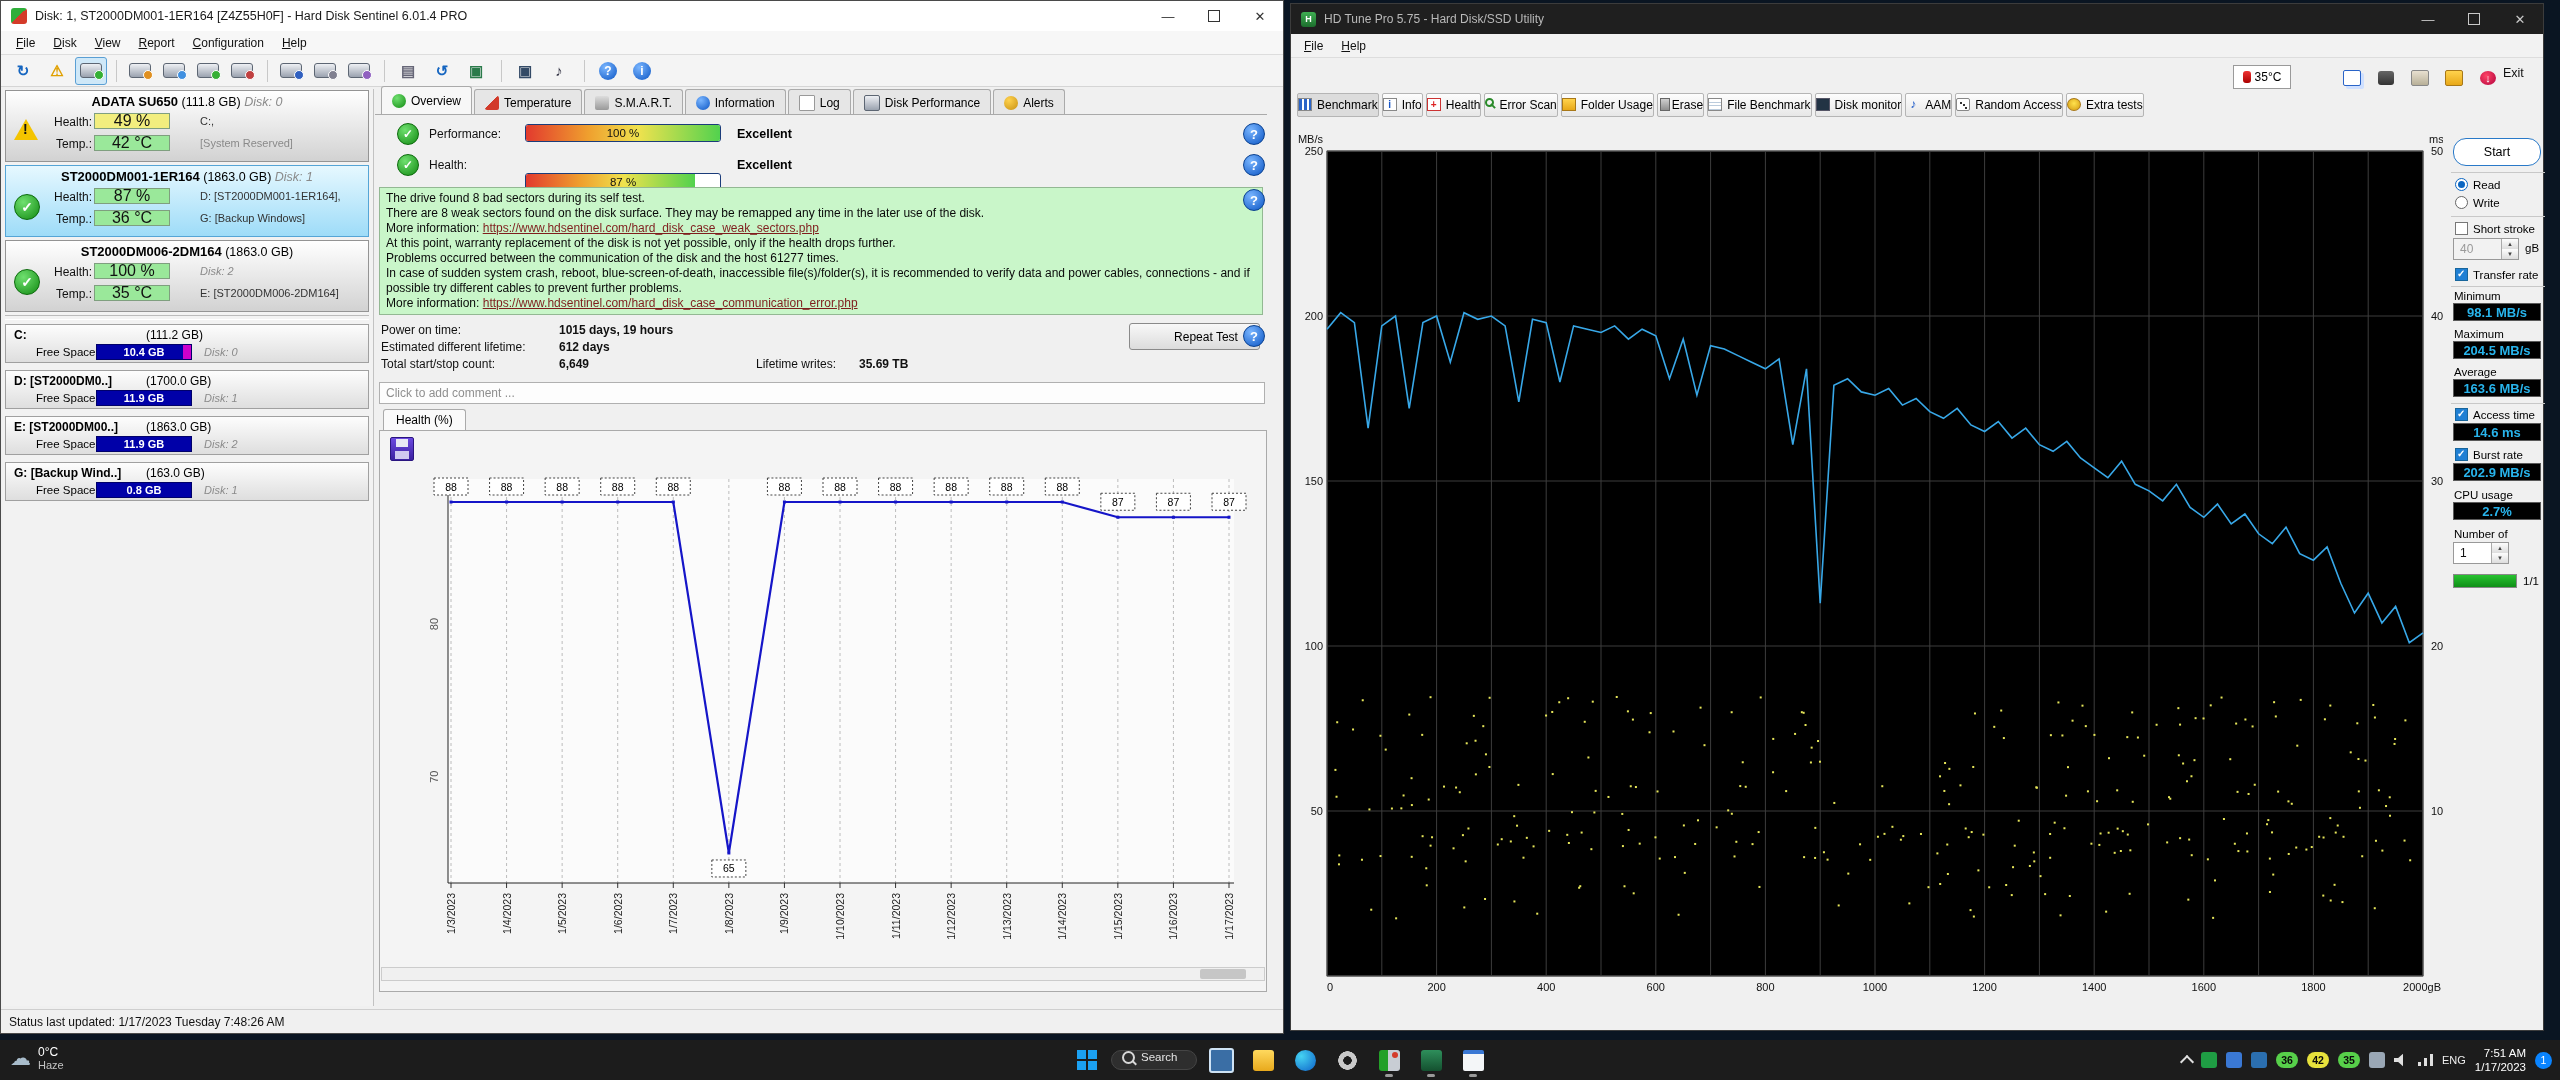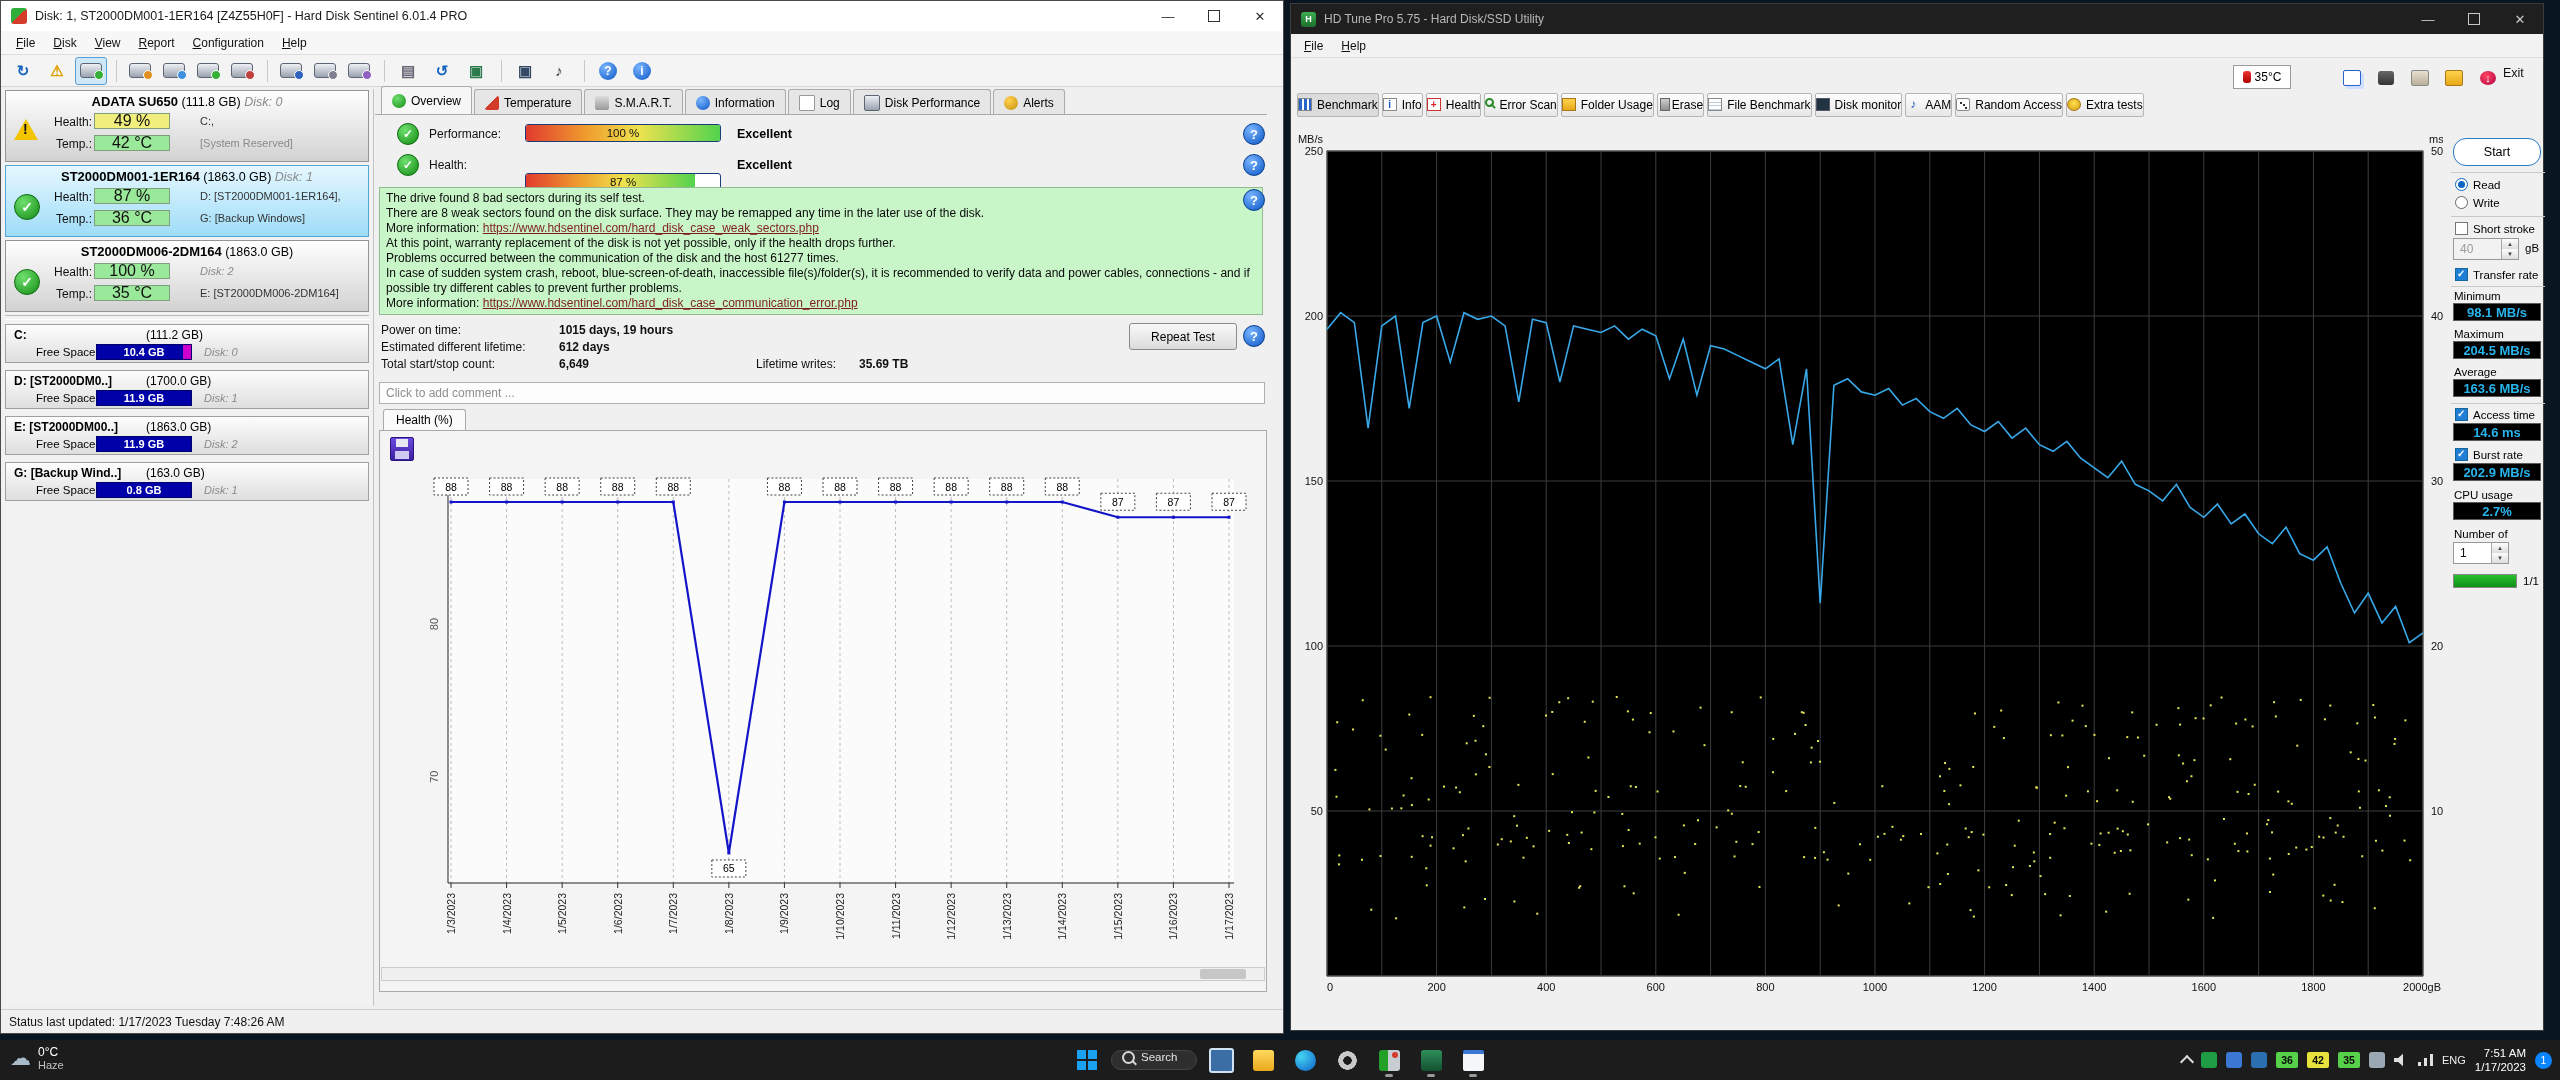--- a/index.html
+++ b/index.html
@@ -167,21 +167,21 @@
   .app-file-explorer{background:linear-gradient(#ffd95e,#e8a91c);border-radius:3px;}
   .app-edge{background:radial-gradient(circle at 30% 30%,#45d3f2,#0d62c9);border-radius:50%;}
   .app-settings{background:radial-gradient(circle at 50% 50%,#1c1c1c 4px,#c9c9c9 4.5px 9px,transparent 9.5px);}
   .app-hd-sentinel{background:linear-gradient(90deg,#23a028 0 45%,#c8cdd4 45% 100%);border-radius:3px;position:relative;}
   .app-hd-sentinel::after{content:'';position:absolute;right:2px;top:2px;width:6px;height:6px;border-radius:50%;background:#d43b2a;}
   .app-hd-tune{background:linear-gradient(#2e8f5b,#14502f);border-radius:3px;}
   .app-notepad{background:#f4f6f8;border-radius:2px;border-top:4px solid #3a78d4;box-sizing:border-box;}
   #tb-tray{right:8px;top:0;height:40px;display:flex;align-items:center;gap:9px;}
   .chev{width:8px;height:8px;border-left:2px solid #dfdfdf;border-top:2px solid #dfdfdf;transform:rotate(45deg);margin-top:3px;}
   .trayic{width:16px;height:16px;border-radius:3px;}
-  .traybadge{min-width:20px;height:16px;border-radius:2px;font-size:10.5px;font-weight:bold;color:#0a0a0a;display:flex;align-items:center;justify-content:center;padding:0 1px;}
+  .traybadge{min-width:20px;height:16px;border-radius:8px;font-size:10.5px;font-weight:bold;color:#0a0a0a;display:flex;align-items:center;justify-content:center;padding:0 1px;}
   .tri-vol{width:15px;height:13px;background:#dfdfdf;clip-path:polygon(0 35%,28% 35%,60% 2%,60% 98%,28% 65%,0 65%);border-radius:0;}
   .tri-net{width:15px;height:12px;background-image:linear-gradient(#dfdfdf,#dfdfdf),linear-gradient(#dfdfdf,#dfdfdf),linear-gradient(#dfdfdf,#dfdfdf);background-size:3px 4px,3px 8px,3px 12px;background-position:left bottom,6px bottom,12px bottom;background-repeat:no-repeat;}
   .lang{font-size:11px;color:#eee;}
   .clock{text-align:right;color:#fff;font-size:11.5px;line-height:14px;}
   .notifbadge{width:17px;height:17px;border-radius:50%;background:#0a84ff;color:#fff;font-size:10.5px;display:flex;align-items:center;justify-content:center;}
 </style>
 </head>
 <body>
 
 <div id="screen">
@@ -396,21 +396,21 @@
     <div id="hds-stats">
         <span class="statlbl abs" style="left: 380px; top: 322px;">Power on time:</span>
         <span class="statval abs" style="left: 558px; top: 322px;">1015 days, 19 hours</span>
         <span class="statlbl abs" style="left: 380px; top: 339px;">Estimated different lifetime:</span>
         <span class="statval abs" style="left: 558px; top: 339px;">612 days</span>
         <span class="statlbl abs" style="left: 380px; top: 356px;">Total start/stop count:</span>
         <span class="statval abs" style="left: 558px; top: 356px;">6,649</span>
         <span class="statlbl abs" style="left: 755px; top: 356px;">Lifetime writes:</span>
         <span class="statval abs" style="left: 858px; top: 356px;">35.69 TB</span>
       </div>
-    <div class="btn abs" style="left:1128px;top:322px;width:106px;height:25px;">Repeat Test</div>
+    <div class="btn abs" style="left:1128px;top:322px;width:106px;height:25px;padding-left:23px;">Repeat Test</div>
     <div class="qbtn abs" style="left:1242px;top:324px;">?</div>
 
     <div id="hds-comment" class="abs">Click to add comment ...</div>
 
     <div class="ctab abs">Health (%)</div>
     <div id="hds-chartpanel" class="abs">
       <div class="floppy"></div>
       <svg id="hds-chart" width="886" height="530" style="position:absolute;left:0;top:0;">
           <rect x="68" y="48" width="786" height="404" fill="#fbfbfb"></rect>
           <line x1="71" y1="48" x2="71" y2="452" stroke="#bcbcbc" stroke-width="1" stroke-dasharray="3,3"></line>

